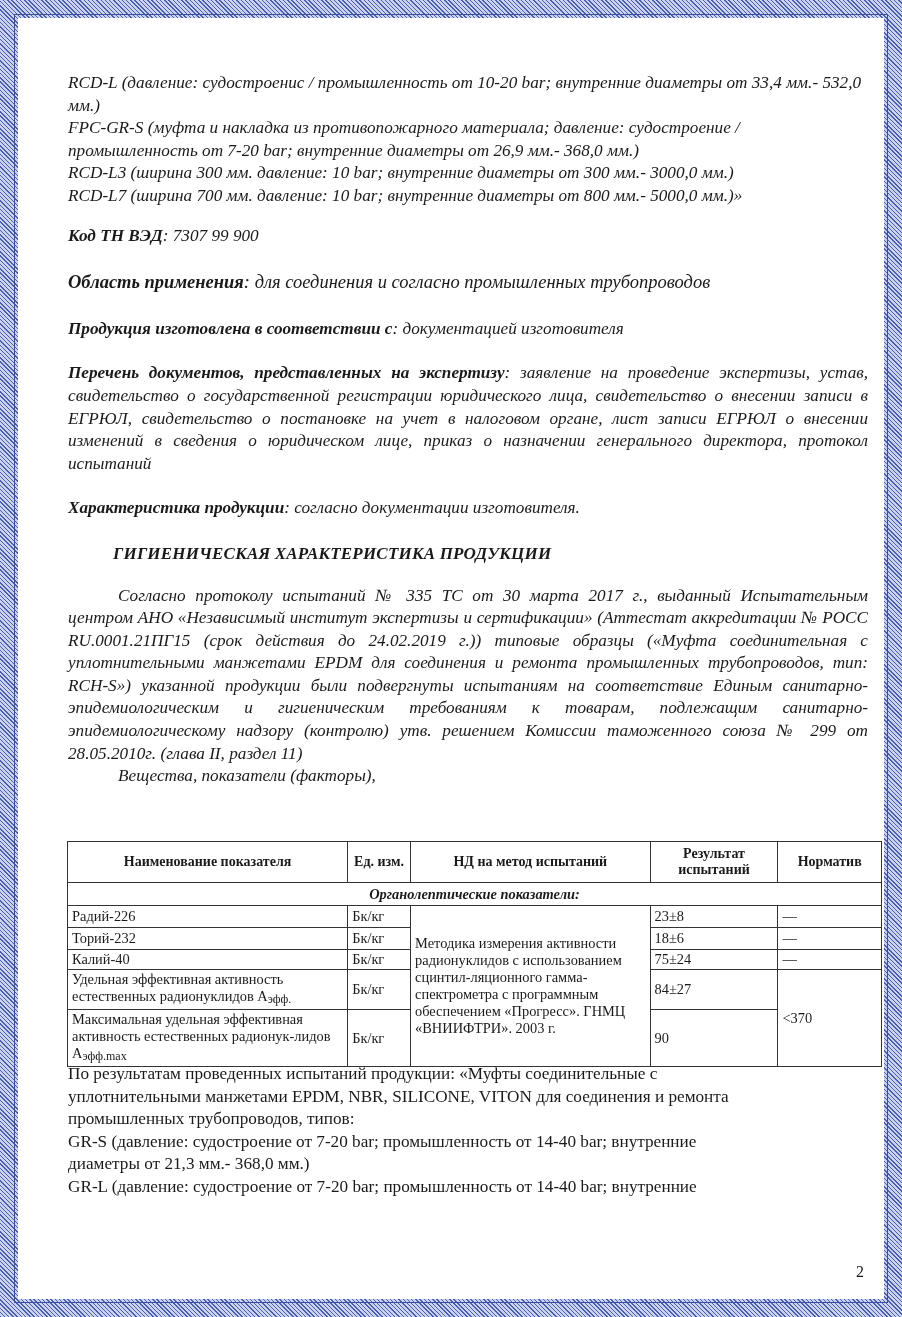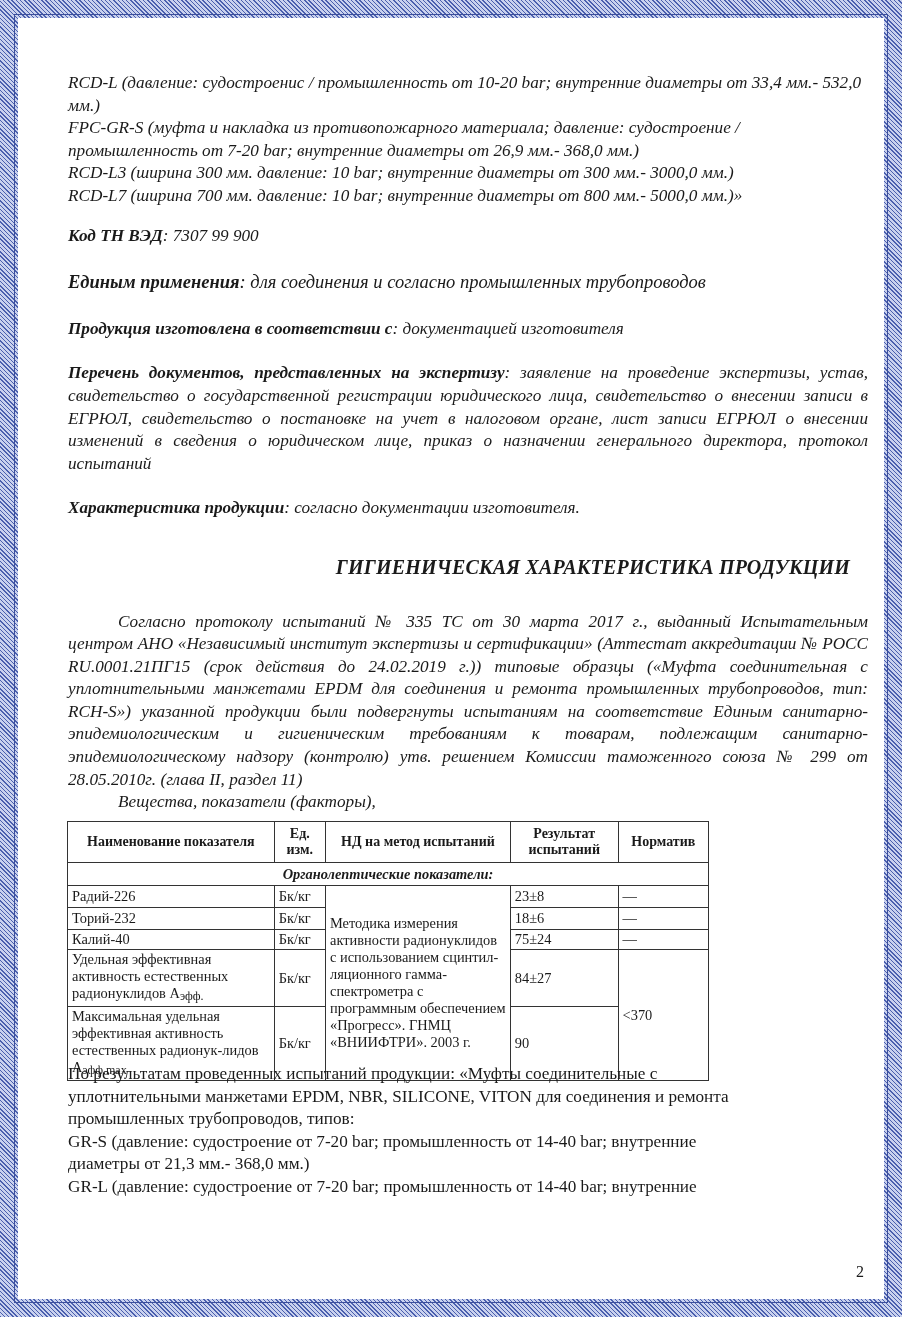--- a/index.html
+++ b/index.html
@@ -33,26 +33,26 @@
   }
   .page {
     position: absolute; left: 68px; top: 72px; width: 800px;
     font-size: 17.2px; line-height: 22.6px; font-style: italic;
   }
   .p { margin: 0; }
   .gap { height: 22px; }
   .b { font-weight: bold; }
   .just { text-align: justify; }
   .title {
-    text-align: right; font-weight: bold; font-size: 20px;
-    letter-spacing: 0.2px; margin: 18px; padding-left: 40px;
+    text-align: left; font-weight: bold; font-size: 17px;
+    letter-spacing: 0.2px; margin: 5px; padding-left: 40px;
   }
   .indent { text-indent: 50px; }
   table.res {
-    position: absolute; left: 67px; top: 821px; width: 642px;
+    position: absolute; left: 67px; top: 841px; width: 815px;
     border-collapse: collapse;
     font-family: "Liberation Serif", "DejaVu Serif", serif;
     font-size: 14.4px; line-height: 17px; color: #1a1a1a;
   }
   table.res td, table.res th {
     border: 1.3px solid #333; padding: 1px 4px; vertical-align: middle;
   }
   table.res th { font-weight: bold; text-align: center; font-size: 14px; line-height: 16px; height: 38px; }
   table.res td.c { text-align: left; }
   table.res td.group { text-align: center; font-weight: bold; font-style: italic; height: 20px; }
@@ -69,21 +69,21 @@
 <div class="page">
   <p class="p">RCD-L (давление: судостроенис / промышленность от 10-20 bar; внутренние диаметры от 33,4 мм.- 532,0 мм.)</p>
   <p class="p">FPC-GR-S (муфта и накладка из противопожарного материала; давление: судостроение / промышленность от 7-20 bar; внутренние диаметры от 26,9 мм.- 368,0 мм.)</p>
   <p class="p">RCD-L3 (ширина 300 мм. давление: 10 bar; внутренние диаметры от 300 мм.- 3000,0 мм.)</p>
   <p class="p">RCD-L7 (ширина 700 мм. давление: 10 bar; внутренние диаметры от 800 мм.- 5000,0 мм.)»</p>
 
   <div class="gap" style="height:17px"></div>
   <p class="p"><span class="b">Код ТН ВЭД</span><span>: 7307 99 900</span></p>
 
   <div class="gap" style="height:24px"></div>
-  <p class="p" style="font-size:18.5px"><span class="b">Единым применения</span><span>: для соединения и согласно промышленных трубопроводов</span></p>
+  <p class="p" style="font-size:18.5px"><span class="b">Область применения</span><span>: для соединения и согласно промышленных трубопроводов</span></p>
 
   <div class="gap" style="height:24px"></div>
   <p class="p"><span class="b">Продукция изготовлена в соответствии с</span><span>: документацией изготовителя</span></p>
 
   <div class="gap" style="height:22px"></div>
   <p class="p just"><span class="b">Перечень документов, представленных на экспертизу</span><span>: заявление на проведение экспертизы, устав, свидетельство о государственной регистрации юридического лица, свидетельство о внесении записи в ЕГРЮЛ, свидетельство о постановке на учет в налоговом органе, лист записи ЕГРЮЛ о внесении изменений в сведения о юридическом лице, приказ о назначении генерального директора, протокол испытаний</span></p>
 
   <div class="gap" style="height:22px"></div>
   <p class="p"><span class="b">Характеристика продукции</span><span>: согласно документации изготовителя.</span></p>
 

